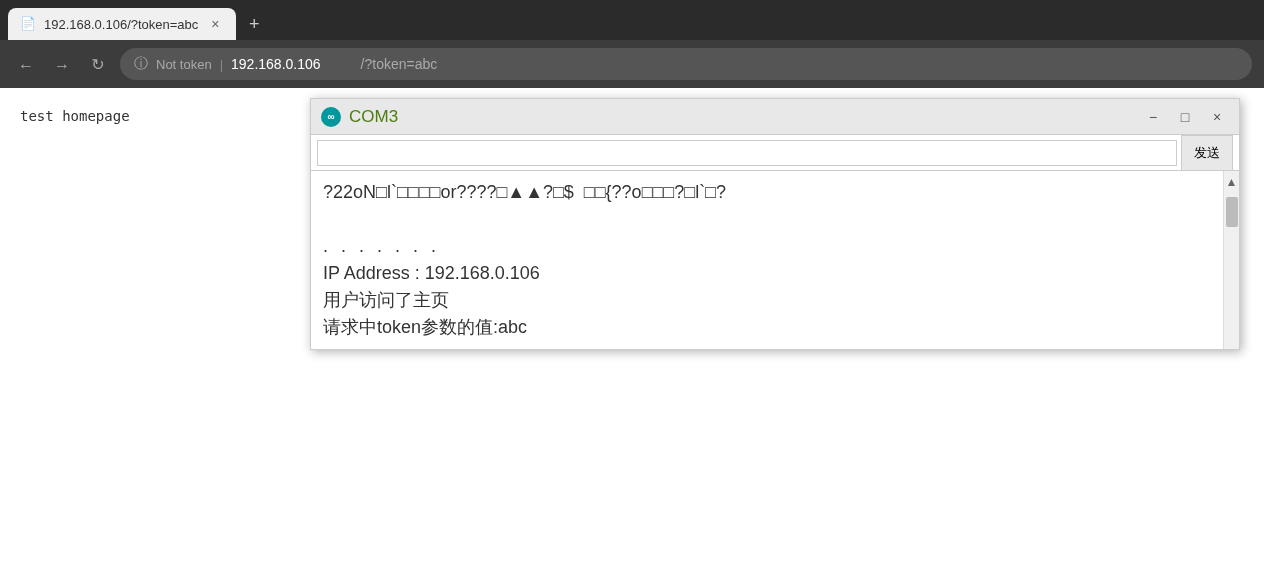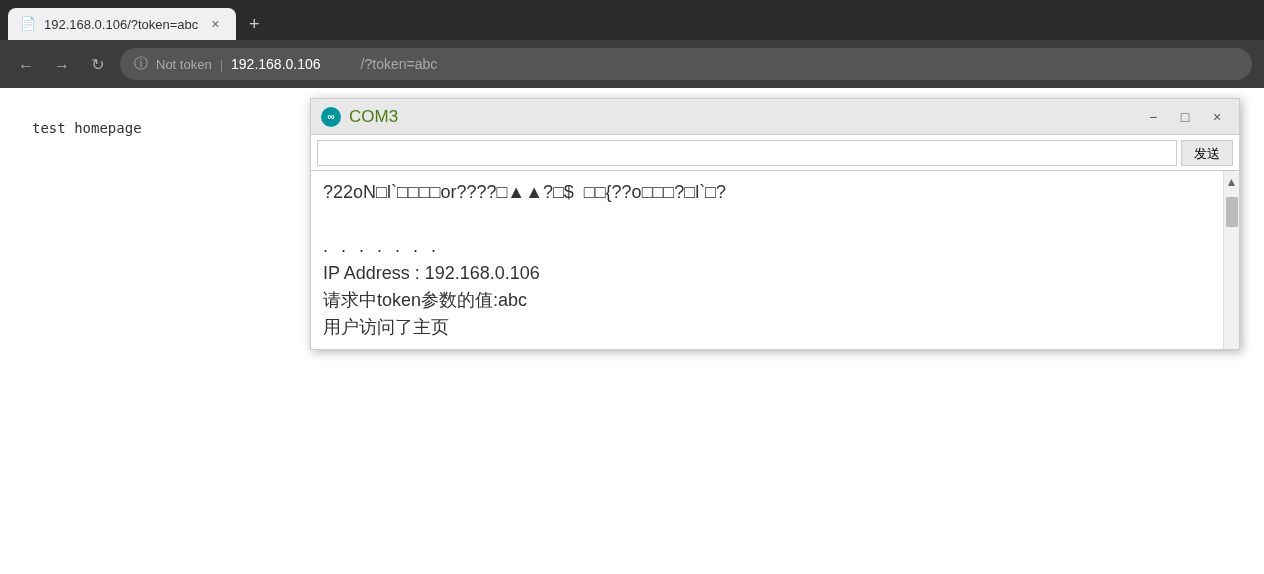--- a/index.html
+++ b/index.html
@@ -138,21 +138,21 @@
 
     
     .page-content {
       display: flex;
       background: #fff;
       height: calc(574px - 88px);
       position: relative;
     }
 
     .page-left {
-      padding: 32px;
+      padding: 20px;
       font-family: monospace;
       font-size: 14px;
       color: #333;
       white-space: pre;
     }
 
     
     .serial-monitor {
       position: absolute;
       left: 310px;
@@ -224,21 +224,21 @@
       outline: none;
       height: 26px;
     }
 
     .sm-send-btn {
       padding: 4px 12px;
       background: #e8e8e8;
       border: 1px solid #ccc;
       font-size: 13px;
       cursor: pointer;
-      height: 26px;
+      height: 36px;
     }
 
     .sm-output {
       font-family: Liberation Sans, sans-serif;
       font-size: 18px;
       color: #333;
       padding: 8px 12px;
       flex: 1;
       overflow: hidden;
       position: relative;
@@ -328,22 +328,22 @@
     <div class="sm-input-row">
       <input class="sm-input" type="text" style="">
       <button class="sm-send-btn">发送</button>
     </div>
 
     <div class="sm-output">
       <span class="output-line">?22oN□l`□□□□or????□▲▲?□$&nbsp;&nbsp;□□{??o□□□?□l`□?</span>
       <span class="output-line">&nbsp;</span>
       <span class="output-line dots-line">. . . . . . .</span>
       <span class="output-line">IP Address : 192.168.0.106</span>
+      <span class="output-line">用户访问了主页</span>
       <span class="output-line">请求中token参数的值:abc</span>
-      <span class="output-line">用户访问了主页</span>
 
       <div class="sm-scrollbar">
         <span class="sm-scroll-up">▲</span>
         <div class="sm-scroll-thumb"></div>
       </div>
     </div>
   </div>
 </div>
 
 </body></html>

